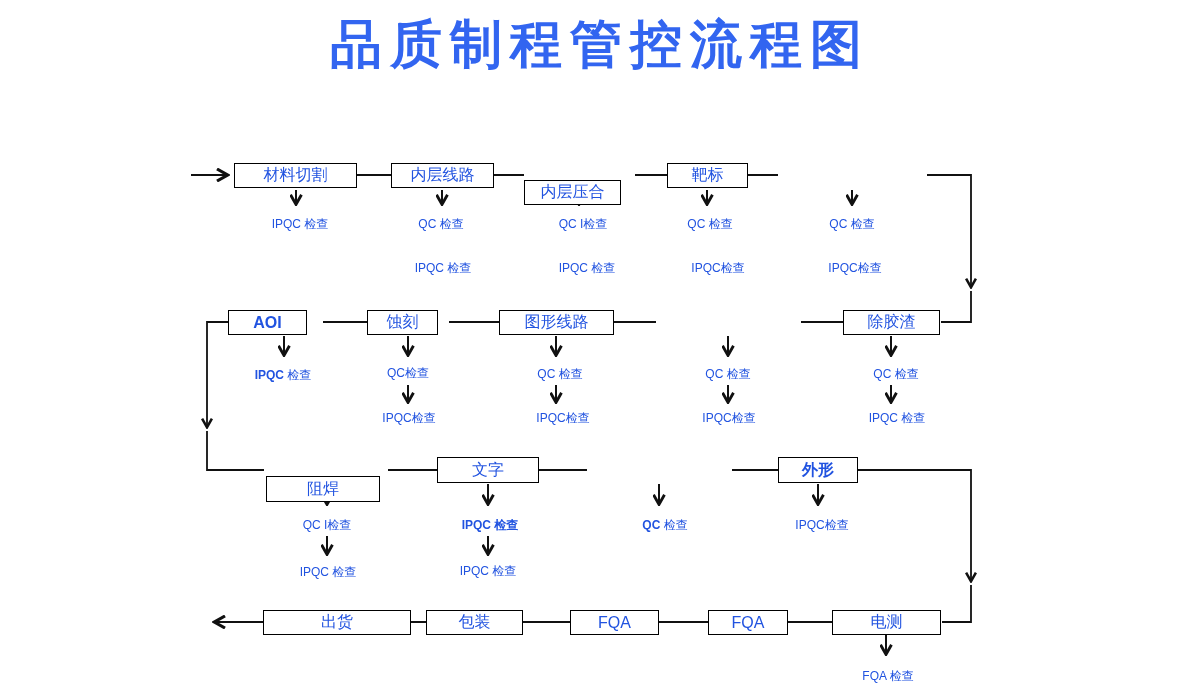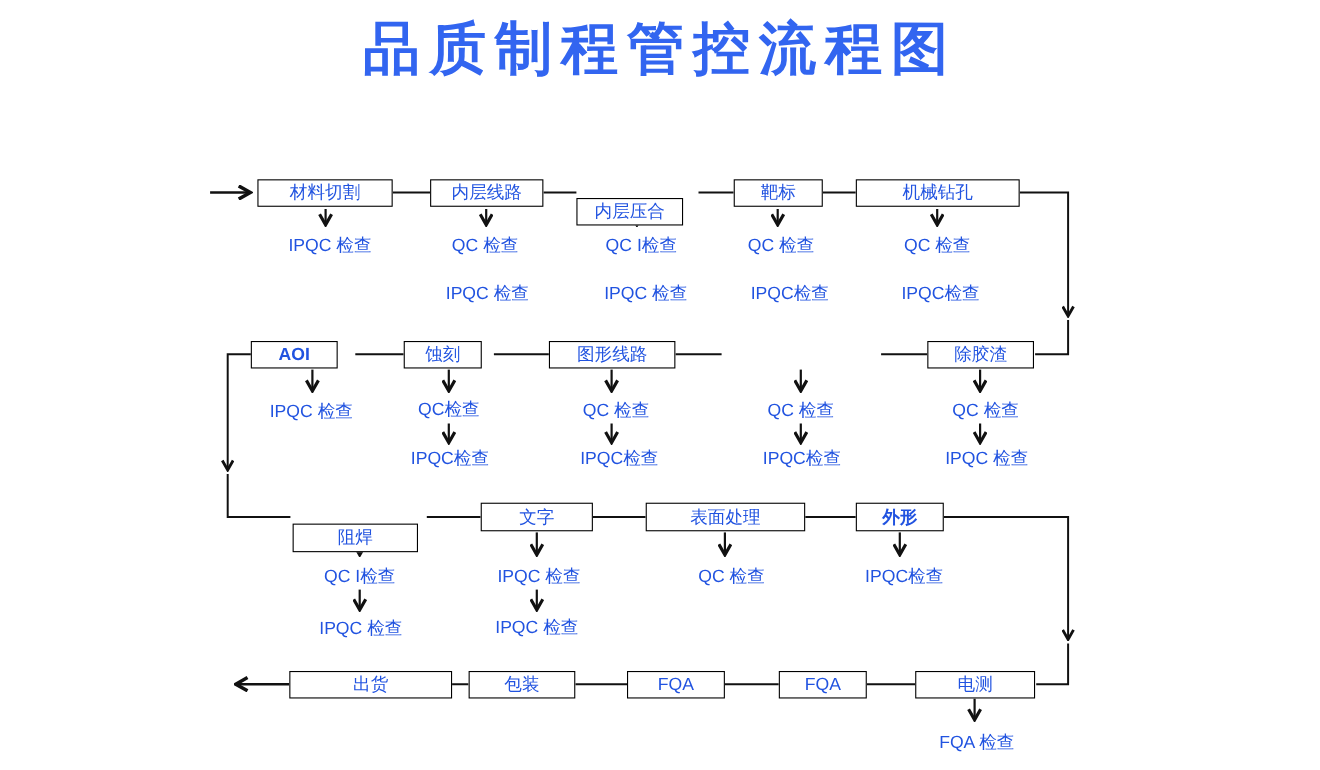--- a/index.html
+++ b/index.html
@@ -7,22 +7,22 @@
          font-family:"Liberation Sans",sans-serif;}
   #title{position:absolute;top:10px;left:0;width:100%;text-align:center;
          font-family:"Liberation Serif",serif;font-weight:bold;font-size:52px;
          letter-spacing:8px;color:#3265f0;}
   svg.wires{position:absolute;left:0;top:0;pointer-events:none;}
   .node{position:absolute;box-sizing:border-box;border:1.5px solid #000;background:#fff;
         display:flex;align-items:center;justify-content:center;
         color:#2153e0;font-size:16px;white-space:pre;}
   .node.bold{font-weight:bold;}
   .chk{position:absolute;transform:translate(-50%,-50%);white-space:pre;
-       color:#2153e0;font-size:16px;text-align:right;line-height:22px;}
-  .chk .b{font-weight:normal;}
+       color:#2153e0;font-size:12px;text-align:right;line-height:22px;}
+  .chk .b{font-weight:bold;}
 </style>
 </head>
 <body>
 
 <div id="stage">
 
   <div id="title">品质制程管控流程图</div>
 
   <svg class="wires" width="1200" height="700">
     <defs>
@@ -79,21 +79,20 @@
       <line x1="488" y1="536" x2="488" y2="553" marker-end="url(#arrow)"></line>
 
       <line x1="886" y1="635" x2="886" y2="653" marker-end="url(#arrow)"></line>
     </g>
   </svg>
 
   <div class="node" style="left:234px;top:163px;width:123px;height:25px"><span>材料切割</span></div>
   <div class="node" style="left:391px;top:163px;width:103px;height:25px"><span>内层线路</span></div>
   <div class="node" style="left:524px;top:180px;width:97px;height:25px"><span>内层压合</span></div>
   <div class="node" style="left:667px;top:163px;width:81px;height:25px"><span>靶标</span></div>
-  <div class="node" style="left:778px;top:163px;width:149px;height:25px"><span>机械钻孔</span></div>
 
   <div class="chk" style="left:300px;top:224px"><span class="b"></span><span>IPQC 检查</span></div>
   <div class="chk" style="left:441px;top:224px"><span class="b"></span><span>QC 检查</span></div>
   <div class="chk" style="left:583px;top:224px"><span class="b"></span><span>QC I检查</span></div>
   <div class="chk" style="left:710px;top:224px"><span class="b"></span><span>QC 检查</span></div>
   <div class="chk" style="left:852px;top:224px"><span class="b"></span><span>QC 检查</span></div>
 
   <div class="chk" style="left:443px;top:268px"><span class="b"></span><span>IPQC 检查</span></div>
   <div class="chk" style="left:587px;top:268px"><span class="b"></span><span>IPQC 检查</span></div>
   <div class="chk" style="left:718px;top:268px"><span class="b"></span><span>IPQC检查</span></div>
@@ -110,21 +109,20 @@
   <div class="chk" style="left:728px;top:374px"><span class="b"></span><span>QC 检查</span></div>
   <div class="chk" style="left:896px;top:374px"><span class="b"></span><span>QC 检查</span></div>
 
   <div class="chk" style="left:409px;top:418px"><span class="b"></span><span>IPQC检查</span></div>
   <div class="chk" style="left:563px;top:418px"><span class="b"></span><span>IPQC检查</span></div>
   <div class="chk" style="left:729px;top:418px"><span class="b"></span><span>IPQC检查</span></div>
   <div class="chk" style="left:897px;top:418px"><span class="b"></span><span>IPQC 检查</span></div>
 
   <div class="node" style="left:266px;top:476px;width:114px;height:26px"><span>阻焊</span></div>
   <div class="node" style="left:437px;top:457px;width:102px;height:26px"><span>文字</span></div>
-  <div class="node" style="left:587px;top:457px;width:145px;height:26px"><span>表面处理</span></div>
   <div class="node bold" style="left:778px;top:457px;width:80px;height:26px"><span>外形</span></div>
 
   <div class="chk" style="left:327px;top:525px"><span class="b"></span><span>QC I检查</span></div>
   <div class="chk" style="left:490px;top:525px"><span class="b">IPQC 检查</span><span></span></div>
   <div class="chk" style="left:665px;top:525px"><span class="b">QC</span><span> 检查</span></div>
   <div class="chk" style="left:822px;top:525px"><span class="b"></span><span>IPQC检查</span></div>
 
   <div class="chk" style="left:328px;top:572px"><span class="b"></span><span>IPQC 检查</span></div>
   <div class="chk" style="left:488px;top:571px"><span class="b"></span><span>IPQC 检查</span></div>
 

